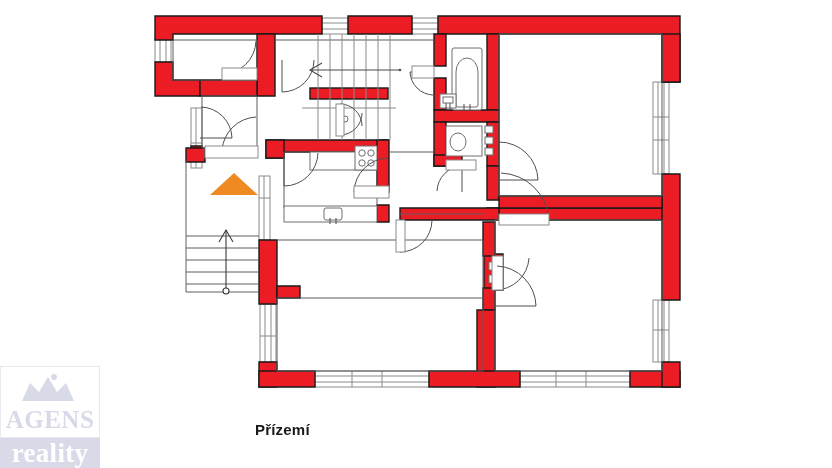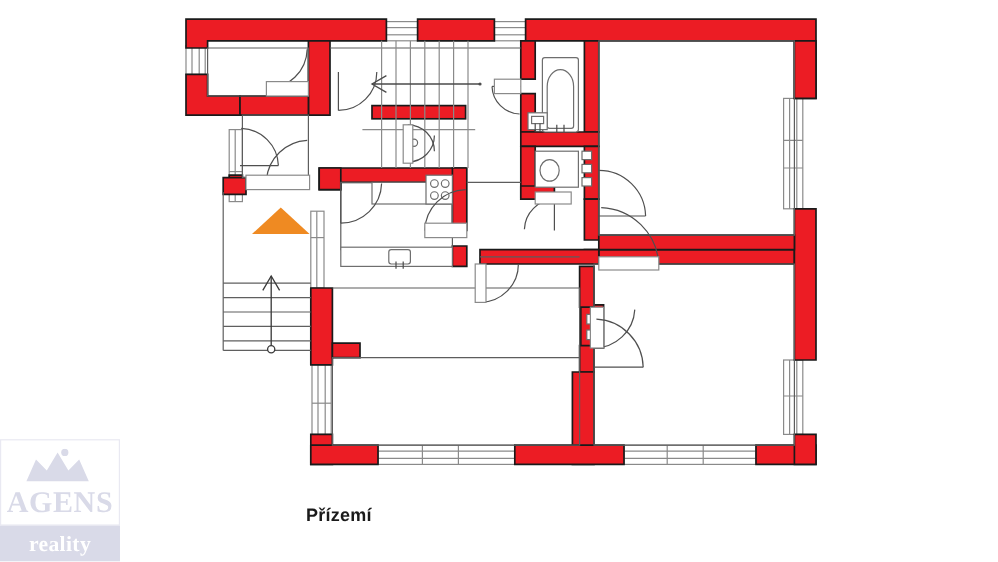--- a/index.html
+++ b/index.html
@@ -82,21 +82,21 @@
     color: #d9dae8;
     letter-spacing: 0.5px;
     line-height: 28px;
   }
   #wm-reality {
     position: absolute;
     left: 0; top: 72px;
     width: 100px;
     text-align: center;
     font-family: "Liberation Serif", serif;
-    font-size: 18px;
+    font-size: 27px;
     font-weight: bold;
     color: #ffffff;
     letter-spacing: 0.3px;
     line-height: 30px;
   }
 </style>
 </head>
 <body>
 
 <div id="stage">

